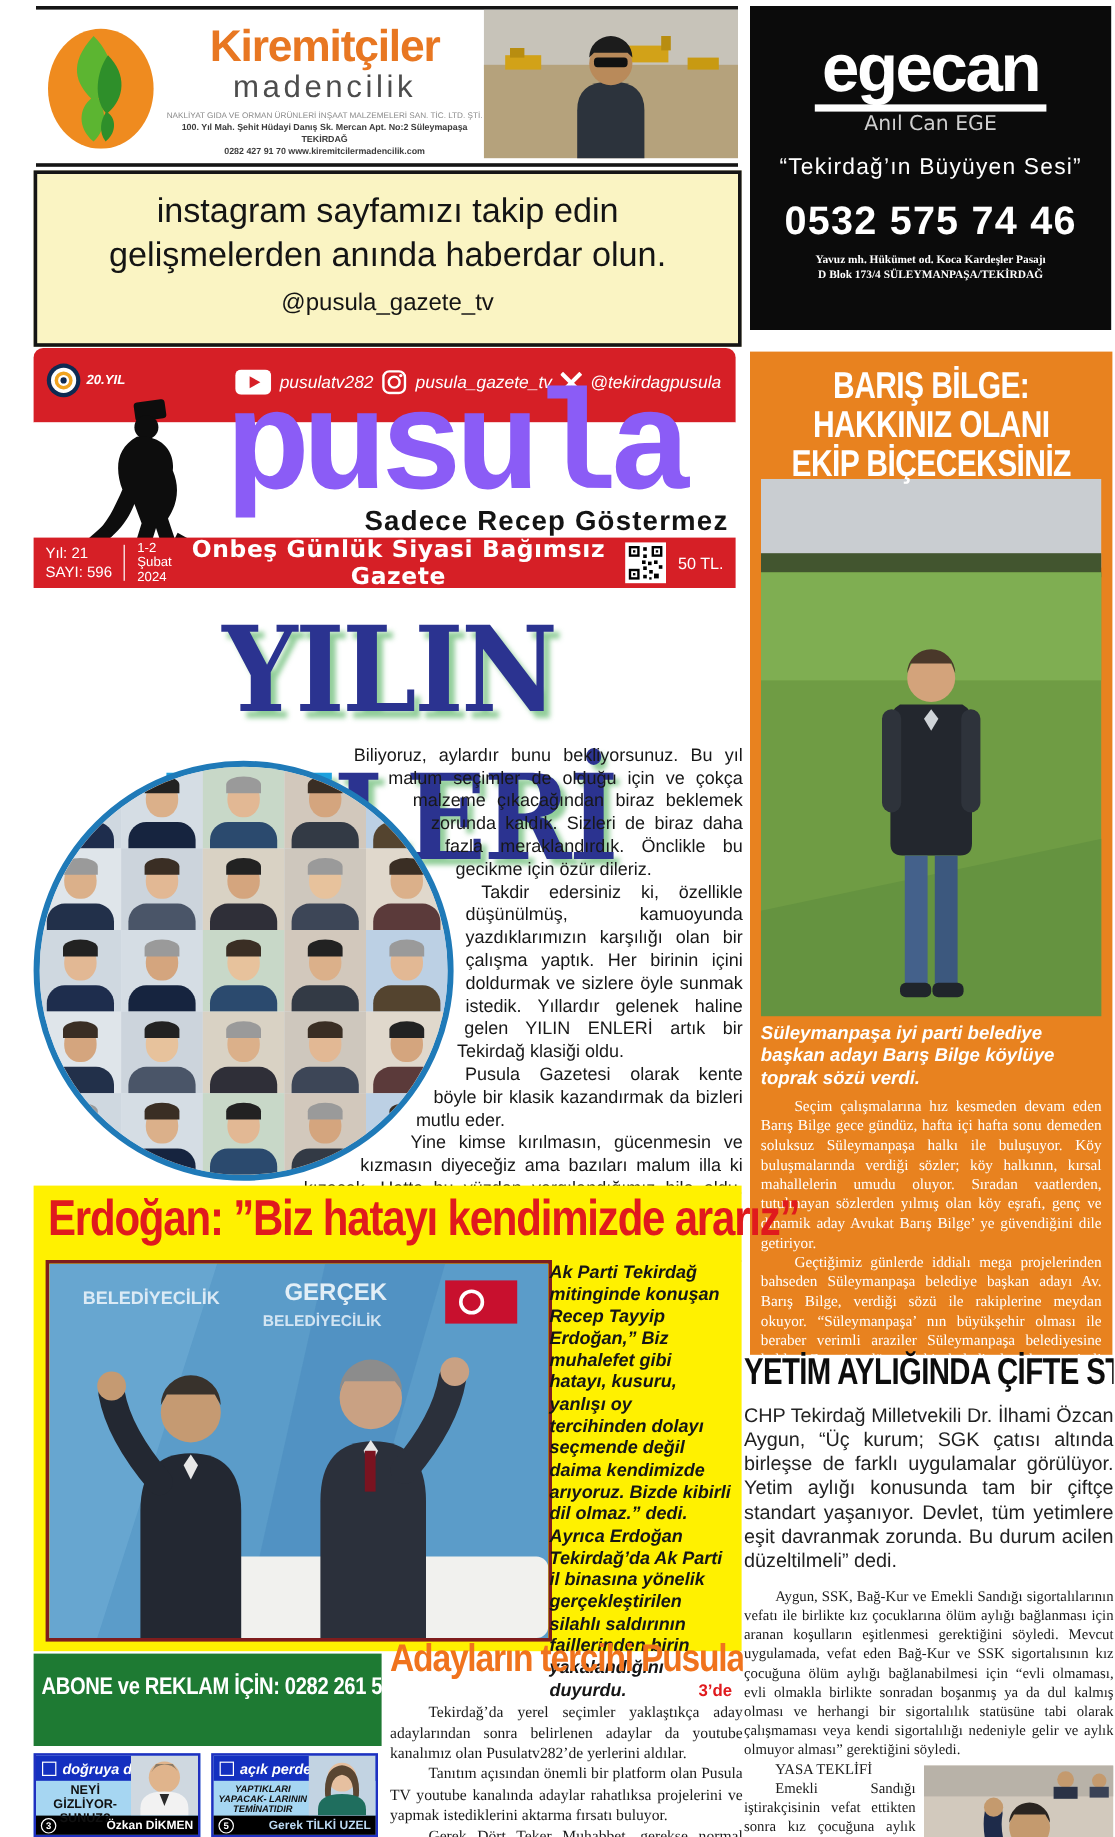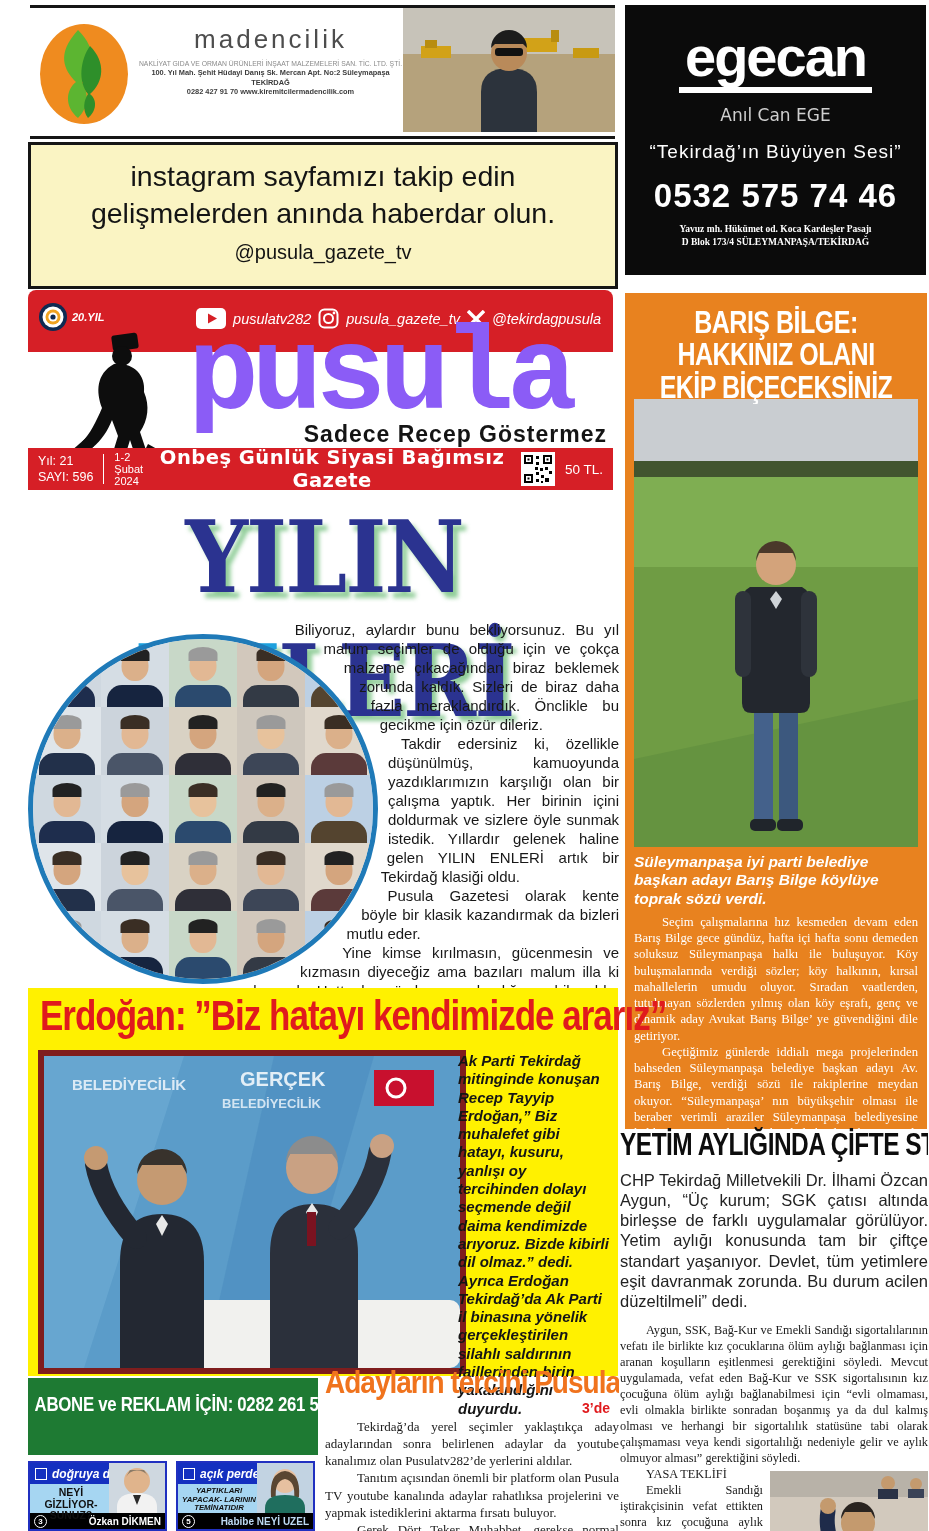--- a/index.html
+++ b/index.html
@@ -17,21 +17,21 @@
   .kir-sub{font-size:26px;color:#4d4d4d;letter-spacing:3px;margin-top:2px;text-align:center;}
   .kir-small{font-size:6.8px;color:#8a8a8a;margin-top:4px;line-height:1.35;}
   .kir-small2{font-size:7.4px;color:#3c3c3c;font-weight:bold;line-height:1.3;}
   .kir-photo{width:212px;height:100%;overflow:hidden;}
 
   
   .ege-ad{left:625px;top:5px;width:301px;height:270px;background:#0b0b0b;color:#fff;text-align:center;}
   .ege-title{font-size:56px;font-weight:bold;letter-spacing:-2px;line-height:1;margin-top:24px;
              display:inline-block;border-bottom:6px solid #fff;padding:0 6px 2px 6px;}
   .ege-sub{font-size:30px;font-weight:bold;letter-spacing:1px;line-height:1;margin-top:2px;}
-  .ege-owner{font-size:17px;color:#cfcfcf;font-family:"DejaVu Sans", sans-serif;margin-top:12px;}
+  .ege-owner{font-size:17px;color:#cfcfcf;font-family:"DejaVu Sans", sans-serif;margin-top:0;}
   .ege-slogan{font-size:19px;margin-top:16px;letter-spacing:1px;}
   .ege-phone{font-size:33px;font-weight:bold;margin-top:14px;letter-spacing:1px;}
   .ege-addr{font-size:9.5px;font-family:"Liberation Serif", serif;font-weight:bold;margin-top:8px;line-height:1.4;}
 
   
   .insta-box{left:28px;top:142px;width:584px;height:128px;background:#faf4c3;border:3px solid #151515;
              text-align:center;padding-top:13px;}
   .insta-line{font-size:28.5px;color:#141414;line-height:1.3;}
   .insta-handle{font-size:20px;color:#141414;margin-top:9px;}
 
@@ -85,21 +85,21 @@
               border-radius:50% 50% 0 0;}
   .tile .torso{position:absolute;bottom:-8px;left:50%;transform:translateX(-50%);width:56px;height:30px;
                border-radius:15px 15px 0 0;}
   .main-art p{margin:0 0 0 0;}
   .main-art p.ind{text-indent:15px;}
 
   
   .erd{left:28px;top:988px;width:590px;height:388px;background:#fff100;}
   .erd-hl{position:absolute;left:12px;top:4px;width:572px;font-size:35px;font-weight:bold;color:#e01a1d;
           letter-spacing:-1px;transform:scale(1,1.2);transform-origin:top left;white-space:nowrap;}
-  .erd-photo{position:absolute;left:10px;top:62px;width:416px;height:312px;overflow:hidden;border:6px solid #7f1d1d;}
+  .erd-photo{position:absolute;left:10px;top:62px;width:416px;height:312px;overflow:hidden;border:3px solid #7f1d1d;}
   .erd-txt{position:absolute;left:430px;top:64px;width:152px;font-size:15px;line-height:1.22;font-weight:bold;
            font-style:italic;color:#151515;}
   .erd-ref{color:#e01a1d;font-weight:bold;font-style:normal;float:right;font-size:14px;}
 
   
   .abone{left:28px;top:1378px;width:290px;height:77px;background:#1e7a33;color:#fff;text-align:center;}
   .abone span{display:inline-block;margin-top:15px;font-size:17.5px;font-weight:bold;letter-spacing:-.3px;
               transform:scale(.96,1.15);transform-origin:top center;white-space:nowrap;}
 
   
@@ -141,20 +141,21 @@
 
 <div class="abs kir-ad">
   <div class="kir-logo">
     <svg width="92" height="104" viewBox="0 0 92 104">
       <ellipse cx="46" cy="54" rx="44" ry="50" fill="#ef8b1f"></ellipse>
       <path d="M40 10 C18 34 26 50 38 62 C28 70 26 86 40 98 C52 86 50 72 44 62 C58 52 60 30 40 10 Z" fill="#5cb531"></path>
       <path d="M52 26 C68 42 66 62 52 74 C60 80 58 92 50 98 C44 90 46 80 50 74 C40 62 42 40 52 26 Z" fill="#2e8f2a"></path>
     </svg>
   </div>
   <div class="kir-text">
+    <div class="kir-title">Kiremitçiler</div>
     <div class="kir-sub">madencilik</div>
     <div class="kir-small">NAKLİYAT GIDA VE ORMAN ÜRÜNLERİ İNŞAAT MALZEMELERİ SAN. TİC. LTD. ŞTİ.</div>
     <div class="kir-small2">100. Yıl Mah. Şehit Hüdayi Danış Sk. Mercan Apt. No:2 Süleymapaşa TEKİRDAĞ</div>
     <div class="kir-small2">0282 427 91 70 www.kiremitcilermadencilik.com</div>
   </div>
   <div class="kir-photo">
     <svg width="212" height="124" viewBox="0 0 212 124">
       <rect width="212" height="50" fill="#c7c3b9"></rect>
       <rect y="46" width="212" height="78" fill="#b5a27c"></rect>
       <rect x="18" y="38" width="30" height="12" fill="#d2a218"></rect>
@@ -517,21 +518,21 @@
       <svg width="56" height="50" viewBox="0 0 56 50">
         <rect width="56" height="50" fill="#c2d3e2"></rect>
         <circle cx="28" cy="18" r="12" fill="#e6c0a0"></circle>
         <path d="M14 34 q-2 -24 14 -26 q16 2 14 26 l-5 2 q2 -18 -9 -20 q-11 2 -9 20 Z" fill="#5a4632"></path>
         <path d="M8 50 V45 q0-13 20-13 t20 13 v5 Z" fill="#1f6e5e"></path>
       </svg>
     </div>
   </div>
   <div class="card-foot">
     <span class="card-num">5</span>
-    <span class="nm">Habibe NEYİ UZEL</span>
+    <span class="nm">Gerek TİLKİ UZEL</span>
   </div>
 </div>
 
 <div class="abs aday">
   <div class="aday-hl">Adayların tercihi Pusula oldu</div>
   <div class="aday-body just">
     <p>Tekirdağ’da yerel seçimler yaklaştıkça aday adaylarından sonra belirlenen adaylar da youtube kanalımız olan Pusulatv282’de yerlerini aldılar.</p>
     <p>Tanıtım açısından önemli bir platform olan Pusula TV youtube kanalında adaylar rahatlıksa projelerini ve yapmak istediklerini aktarma fırsatı buluyor.</p>
     <p>Gerek Dört Teker Muhabbet, gerekse normal röportajlarla seçmenlerine ulaşmak isteyen adayların tercihinden dolayı teşekkür ederiz.</p>
   </div>

